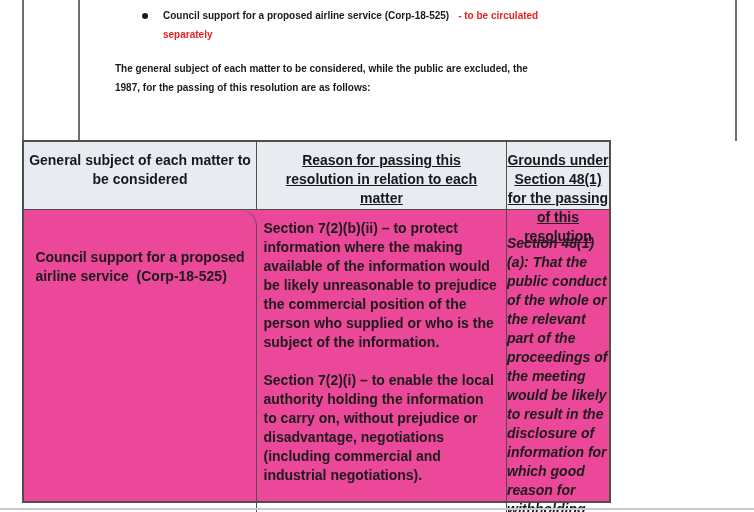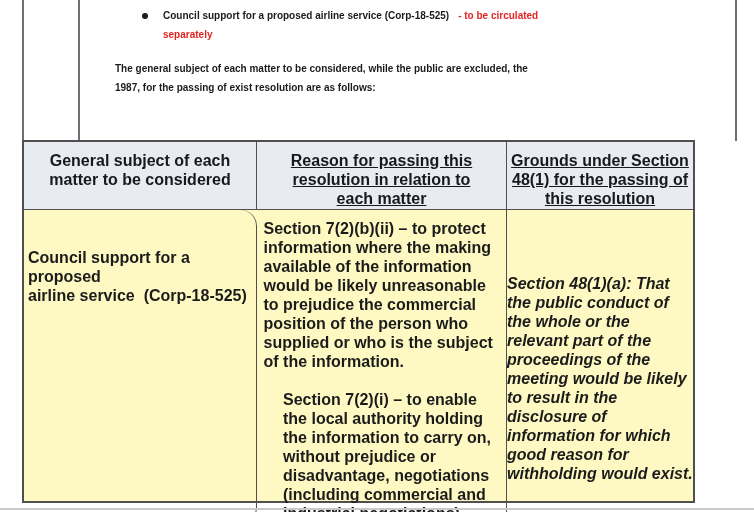--- a/index.html
+++ b/index.html
@@ -29,46 +29,46 @@
   .red { color: #e32424; }
   .gap-left { margin-left: 9px; }
 
   
   .intro { position: absolute; left: 115px; top: 59px; width: 625px; font-size: 10px; line-height: 19px; }
   .intro .pline { white-space: nowrap; }
 
   
   .lgoima-table {
     position: absolute; left: 22px; top: 140px;
-    width: 673px; height: 363px;
+    width: 589px; height: 363px;
     border: 2px solid #4f4f4f;
     display: grid;
     grid-template-columns: 233px 250px 1fr;
     grid-template-rows: 68px 1fr;
-    background: #fef9c3;
-    font-size: 16px; line-height: 19px;
+    background: #ec4899;
+    font-size: 14px; line-height: 19px;
   }
   .th {
     background: #e8ecf1;
     border-bottom: 1px solid #4f4f4f;
     display: flex; justify-content: center; align-items: flex-start;
     text-align: center; padding-top: 9px; color: #16191d;
   }
   .th.c1, .td.c1 { border-right: 1px solid #4f4f4f; }
   .th.c2, .td.c2 { border-right: 1px solid #4f4f4f; }
   .th.c1 span { max-width: 225px; }
   .th.c2 span { max-width: 215px; text-decoration: underline; }
   .th.c3 span { max-width: 192px; text-decoration: underline; }
 
   .td { text-align: left; }
   .td.c1 { padding-top: 38px; display: flex; justify-content: center; align-items: flex-start; border-radius: 16px; }
   .td.c1 span { max-width: 224px; white-space: pre-wrap; }
   .td.c2 { padding: 9px 6px 0 6px; display: flex; flex-direction: column; align-items: center; }
   .td.c2 .para { max-width: 236px; }
-  .td.c2 .para + .para { margin-top: 19px; margin-left: 20px; }
+  .td.c2 .para + .para { margin-top: 19px; }
   .td.c3 { display: flex; justify-content: center; align-items: center; padding-top: 24px; font-style: italic; }
   .td.c3 span { max-width: 214px; }
 
   
   .bottom-rule { position: absolute; left: 0; top: 508px; width: 754px; height: 2px; background: #c7cacc; }
 </style>
 </head>
 <body>
 
 <div class="page">
@@ -80,21 +80,21 @@
   <div class="bullet-item">
     <div class="bullet-marker"></div>
     <div class="bullet-text">
       <div class="line1"><span>Council support for a proposed airline service  (Corp-18-525)</span><span class="red gap-left">- to be circulated</span></div>
       <div class="line2 red"><span>separately</span></div>
     </div>
   </div>
 
   <div class="intro">
     <div class="pline">The general subject of each matter to be considered, while the public are excluded, the</div>
-    <div class="pline">1987, for the passing of exist resolution are as follows:</div>
+    <div class="pline">1987, for the passing of this resolution are as follows:</div>
   </div>
 
   <div class="lgoima-table">
     <div class="th c1">
         <span>General subject of each matter to be considered</span>
       </div>
     <div class="th c2">
         <span>Reason for passing this resolution in relation to each matter</span>
       </div>
     <div class="th c3">

